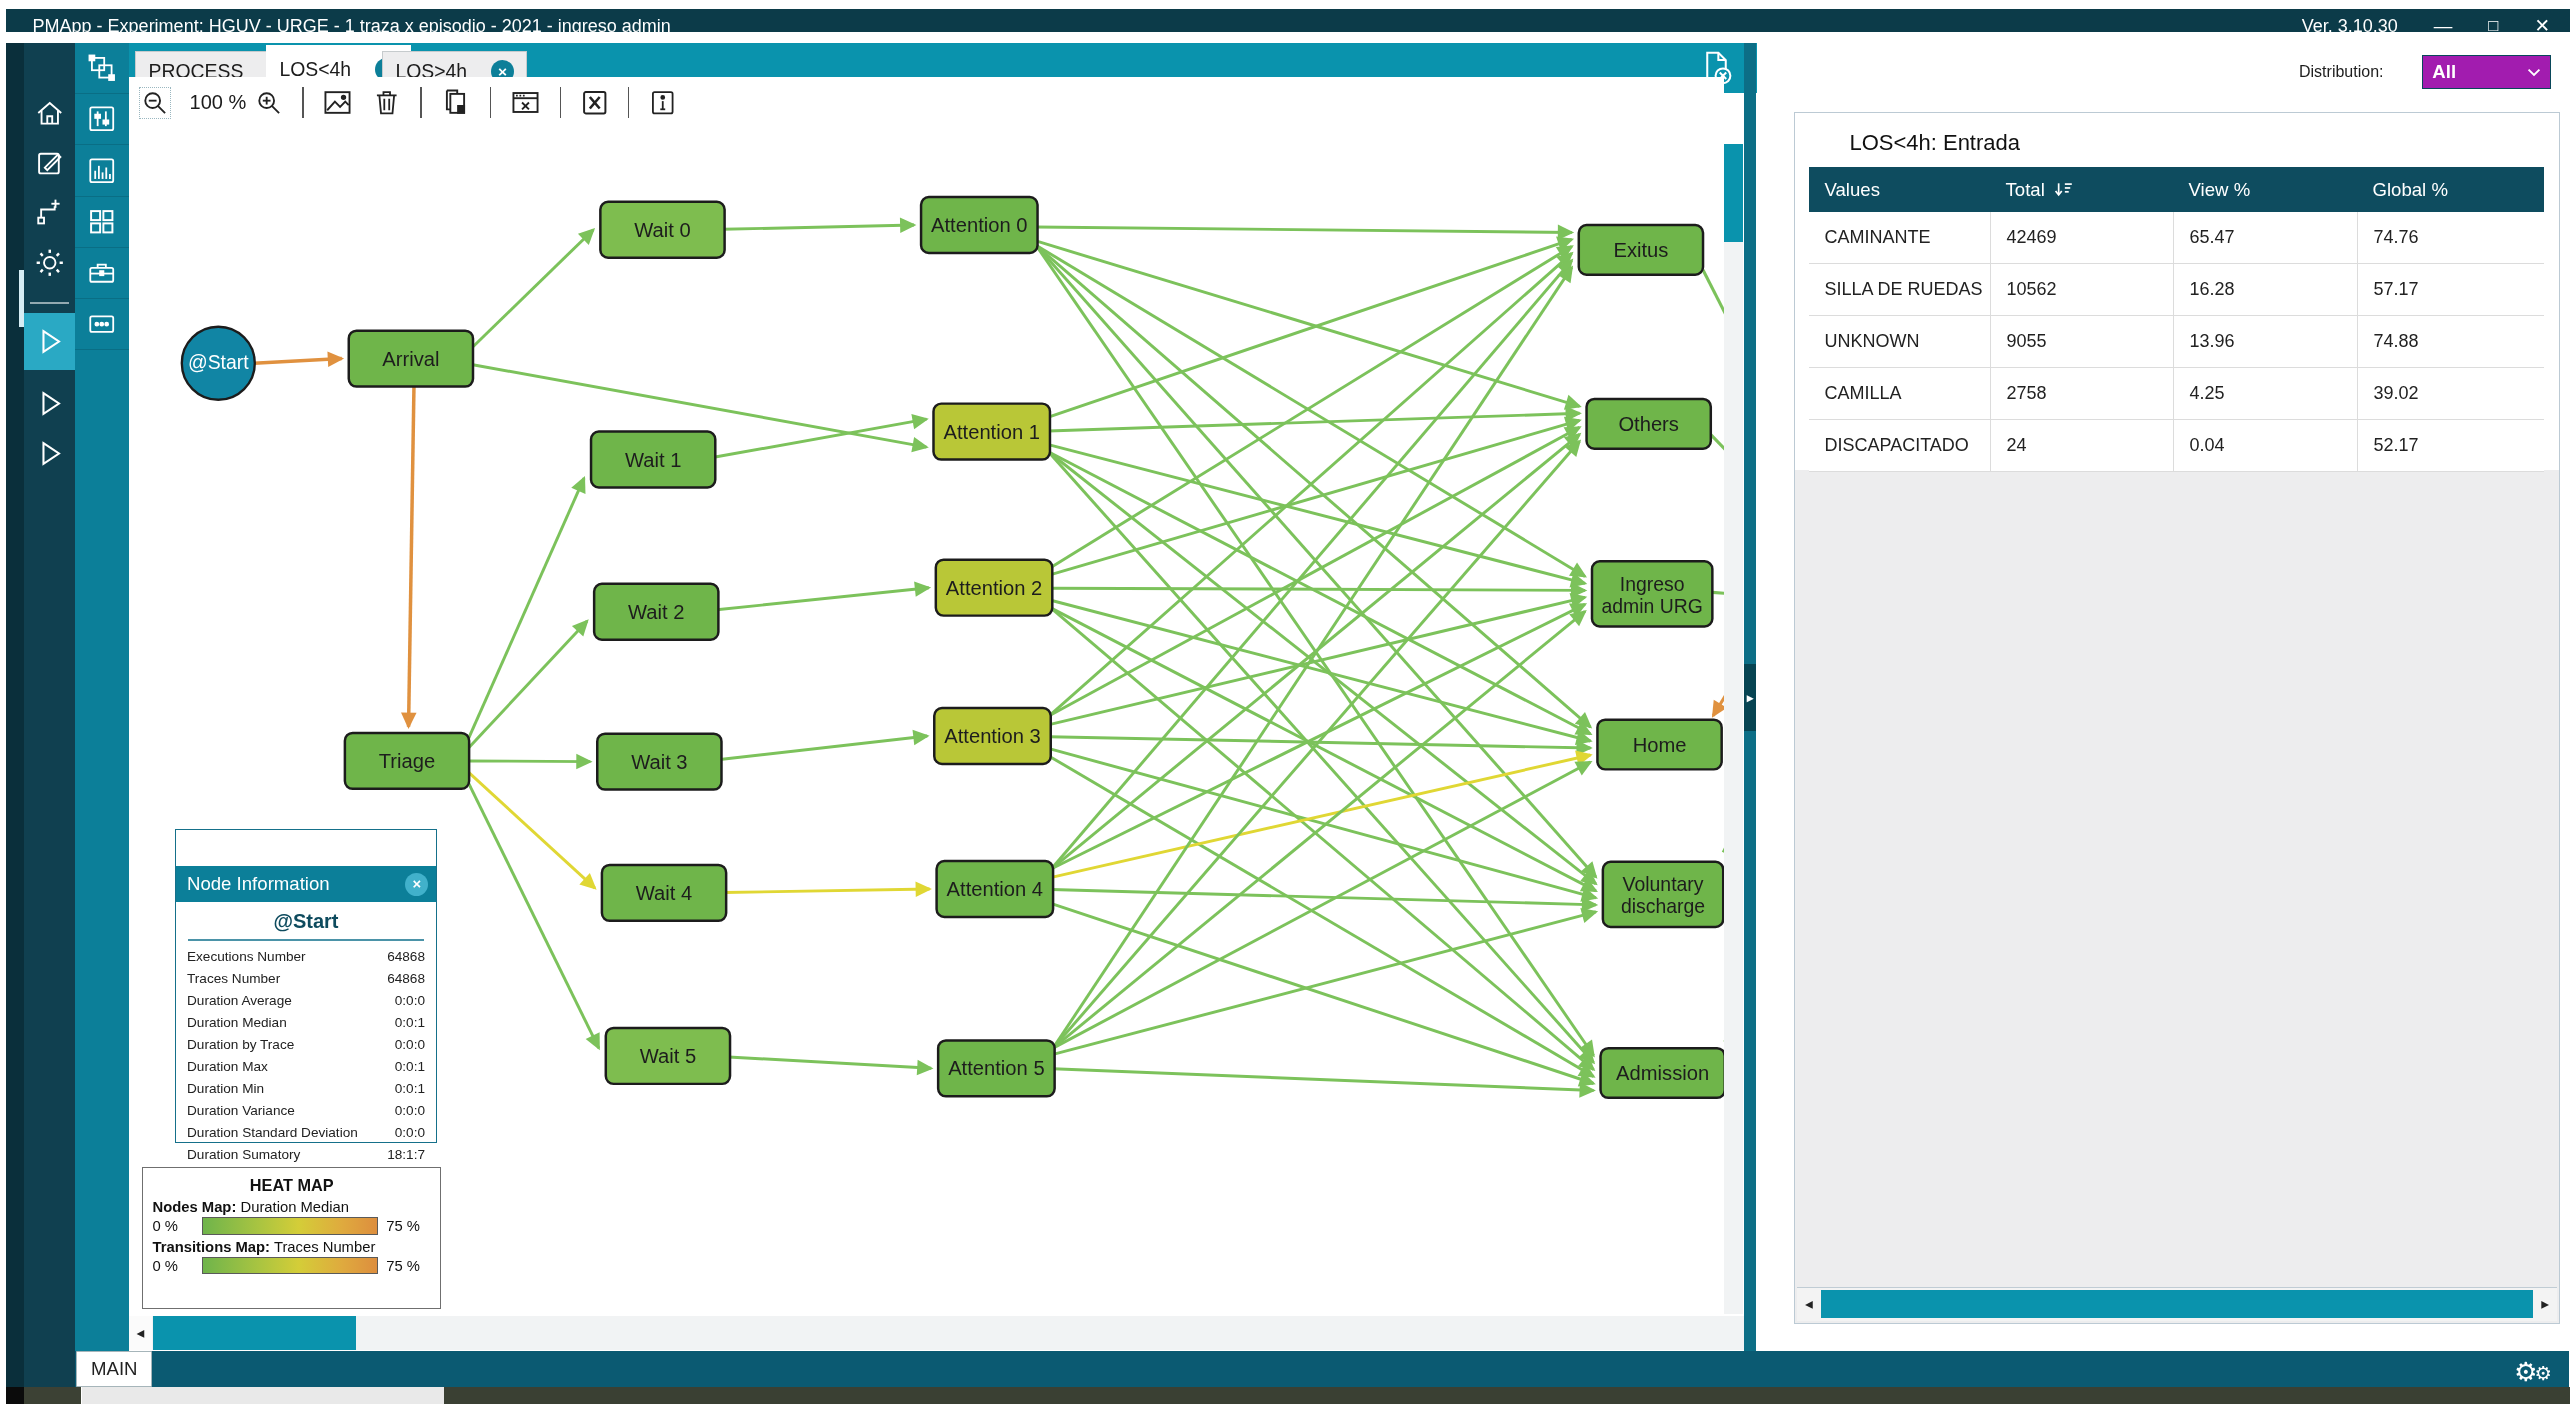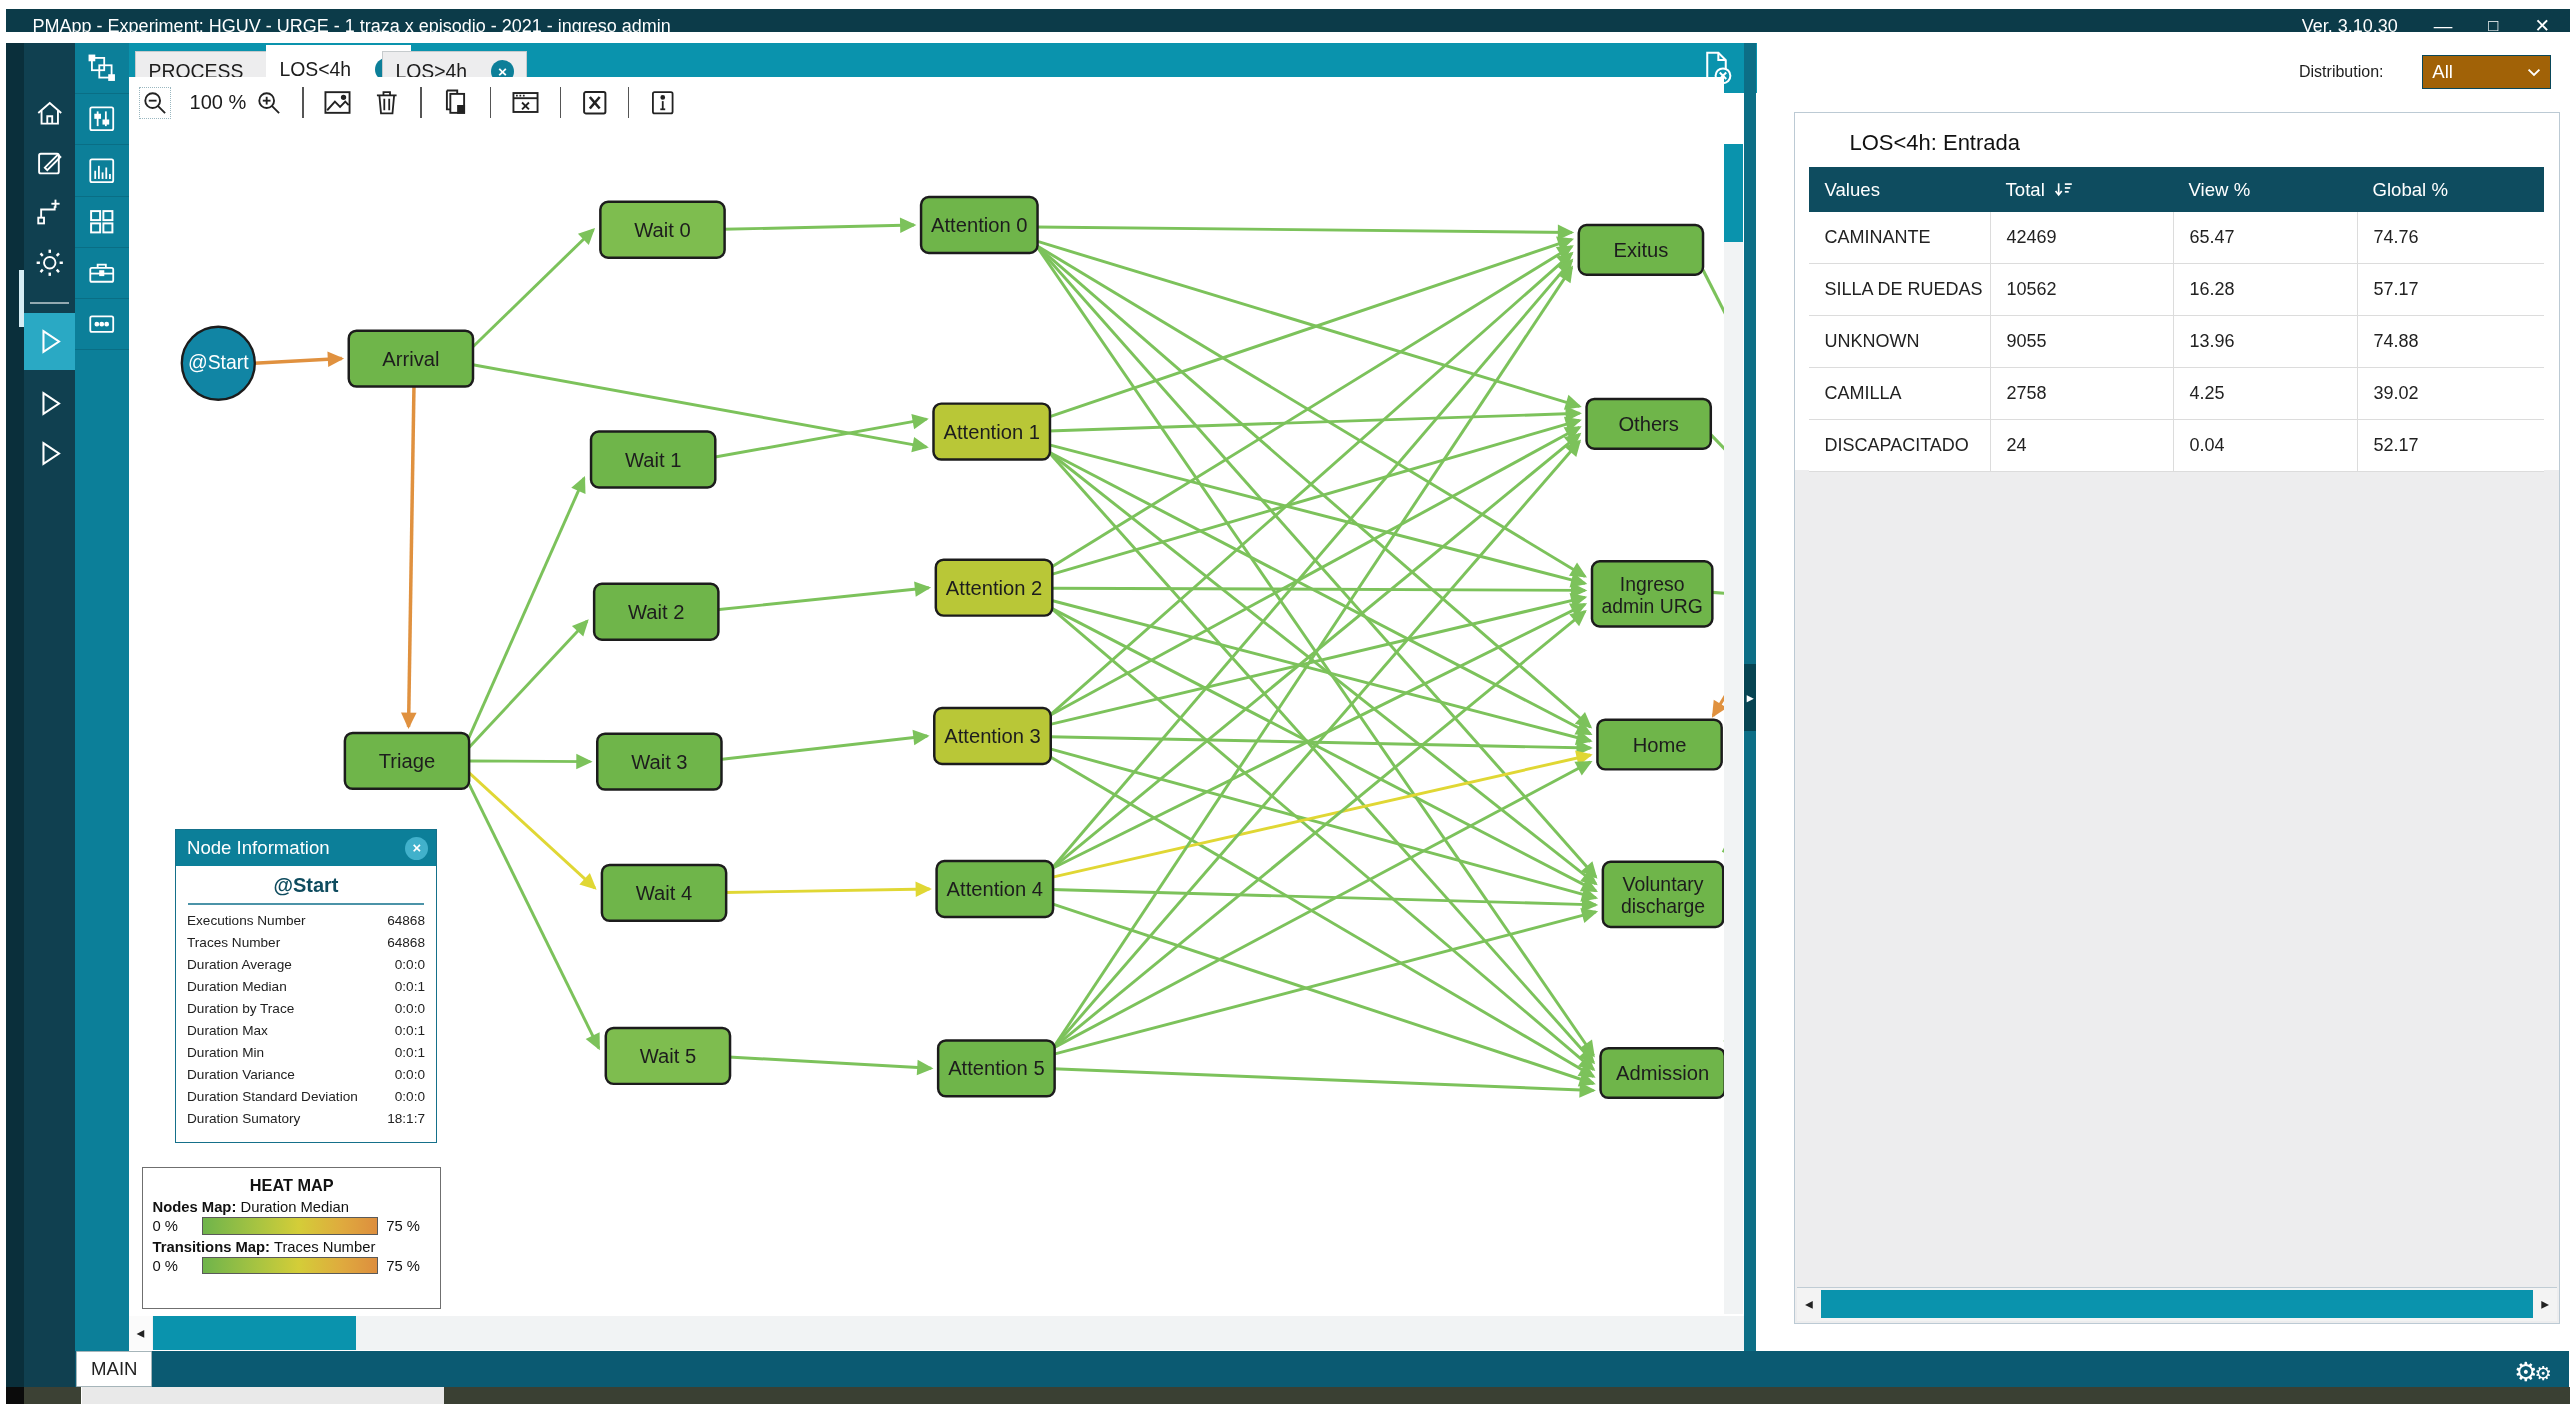--- a/index.html
+++ b/index.html
@@ -36,40 +36,40 @@
   #vscroll{left:1724px;top:144px;width:18.6px;height:1170px;background:#f1f3f4;}
   #vthumb{position:absolute;left:0;top:0;width:18.6px;height:98px;background:#0a93ad;}
   #divider{left:1744px;top:43px;width:12.4px;height:1308px;background:#0c6e86;}
   #divhandle{position:absolute;left:0;top:621px;width:12.4px;height:67px;background:#074452;color:#fff;
        display:flex;align-items:center;justify-content:center;font-size:11.6px;}
   #hscroll{left:129px;top:1316px;width:1615px;height:34px;background:#f1f3f4;}
   .scrbtn{position:absolute;top:0;width:23px;height:34px;background:#fbfbfb;color:#222;display:flex;align-items:center;justify-content:center;font-size:15.5px;}
   #hthumb{position:absolute;left:24px;top:0;width:203px;height:34px;background:#0a93ad;}
   
   #nodeinfo{left:46px;top:685px;width:262px;height:314px;background:#fff;border:1.6px solid #15708a;box-sizing:border-box;z-index:5;}
-  #nodeinfo header{height:36px;background:#0c7f99;color:#fff;display:flex;align-items:center;justify-content:space-between;padding:0 7.8px 0 11px;font-size:18.6px;}
+  #nodeinfo header{height:36px;background:#0c7f99;color:#fff;display:flex;align-items:center;justify-content:space-between;padding:0 7.8px 0 11px;font-size:18.6px;margin-top:36px;}
   #nodeinfo .nclose{width:23px;height:23px;border-radius:50%;background:#41b1cb;color:#fff;font-size:14.8px;font-weight:bold;display:flex;align-items:center;justify-content:center;}
   #nodeinfo .nodename{text-align:center;font-size:20px;font-weight:bold;color:#0e4b5e;margin-top:7.8px;}
   #nodeinfo .rule{height:1.6px;background:#4b93a8;margin:6.2px 12.4px 4.7px 12.4px;}
   .inforow{display:flex;justify-content:space-between;padding:0 11px;font-size:13.6px;color:#222;height:22px;align-items:center;}
   
   #heatmap{left:13.2px;top:1023px;width:299px;height:142px;background:#fff;border:1.6px solid #6f6f6f;box-sizing:border-box;z-index:5;}
   #heatmap .hmtitle{text-align:center;font-weight:bold;font-size:16.3px;margin-top:7.8px;color:#111;}
   #heatmap .hmline{font-size:14.8px;margin:4.7px 0 1.6px 9.3px;color:#111;}
   #heatmap .hmline b{font-weight:bold;}
   .hmbar-row{display:flex;align-items:center;margin:1.6px 0 3.1px 0;}
   .hmbar-row .pct{width:50px;font-size:14.8px;color:#111;padding-left:9.3px;}
   .hmbar-row .pct.r{width:54px;text-align:left;padding-left:7.8px;}
   .hmbar{flex:1;height:15.5px;border:1.6px solid #5a5a5a;
      background:linear-gradient(90deg,#6fb44b 0%,#a9c441 32%,#d4cd38 55%,#dfaa3e 80%,#dd8e3e 100%);}
   
   #rpanel{left:1757px;top:43px;width:813px;height:1308px;background:#fff;}
   #distlabel{position:absolute;left:542px;top:20px;font-size:16px;color:#1d1d1d;}
-  #dropdown{position:absolute;left:665px;top:12.4px;width:129px;height:34px;background:#a16207;border:0.8px solid #09475a;
-     color:#fff;display:flex;align-items:center;justify-content:space-between;padding:0 9.3px;box-sizing:border-box;font-size:18.6px;}
+  #dropdown{position:absolute;left:665px;top:12.4px;width:129px;height:34px;background:#a21caf;border:0.8px solid #09475a;
+     color:#fff;display:flex;align-items:center;justify-content:space-between;padding:0 9.3px;box-sizing:border-box;font-size:18.6px;font-weight:bold;}
   #card{position:absolute;left:37px;top:69px;width:766px;height:1212px;background:#ededee;border:1.6px solid #bccad4;box-sizing:border-box;}
   #card .whitezone{position:absolute;left:0;top:0;width:100%;height:357px;background:#fff;}
   #cardtitle{position:absolute;left:26.4px;top:17px;font-size:22px;color:#111;margin-left:28px;}
   #table{position:absolute;left:14px;top:54px;width:735px;}
   .thead{display:grid;grid-template-columns:181px 183px 184px 188px;background:#0e4c5f;color:#fff;height:45px;align-items:center;font-size:18.6px;}
   .thead div{padding-left:15.5px;display:flex;align-items:center;gap:9.3px;}
   .trow{display:grid;grid-template-columns:181px 183px 184px 188px;background:#fff;height:51px;align-items:center;font-size:18px;color:#222;border-bottom:1.6px solid #dcdcdc;}
   .trow div{padding-left:15.5px;height:100%;display:flex;align-items:center;box-sizing:border-box;}
   .trow div + div{border-left:1.6px solid #dcdcdc;}
   #cardscroll{position:absolute;left:2.3px;bottom:2.3px;right:2.3px;height:33px;background:#f3f3f3;border-top:0.8px solid #c0ccd4;}

